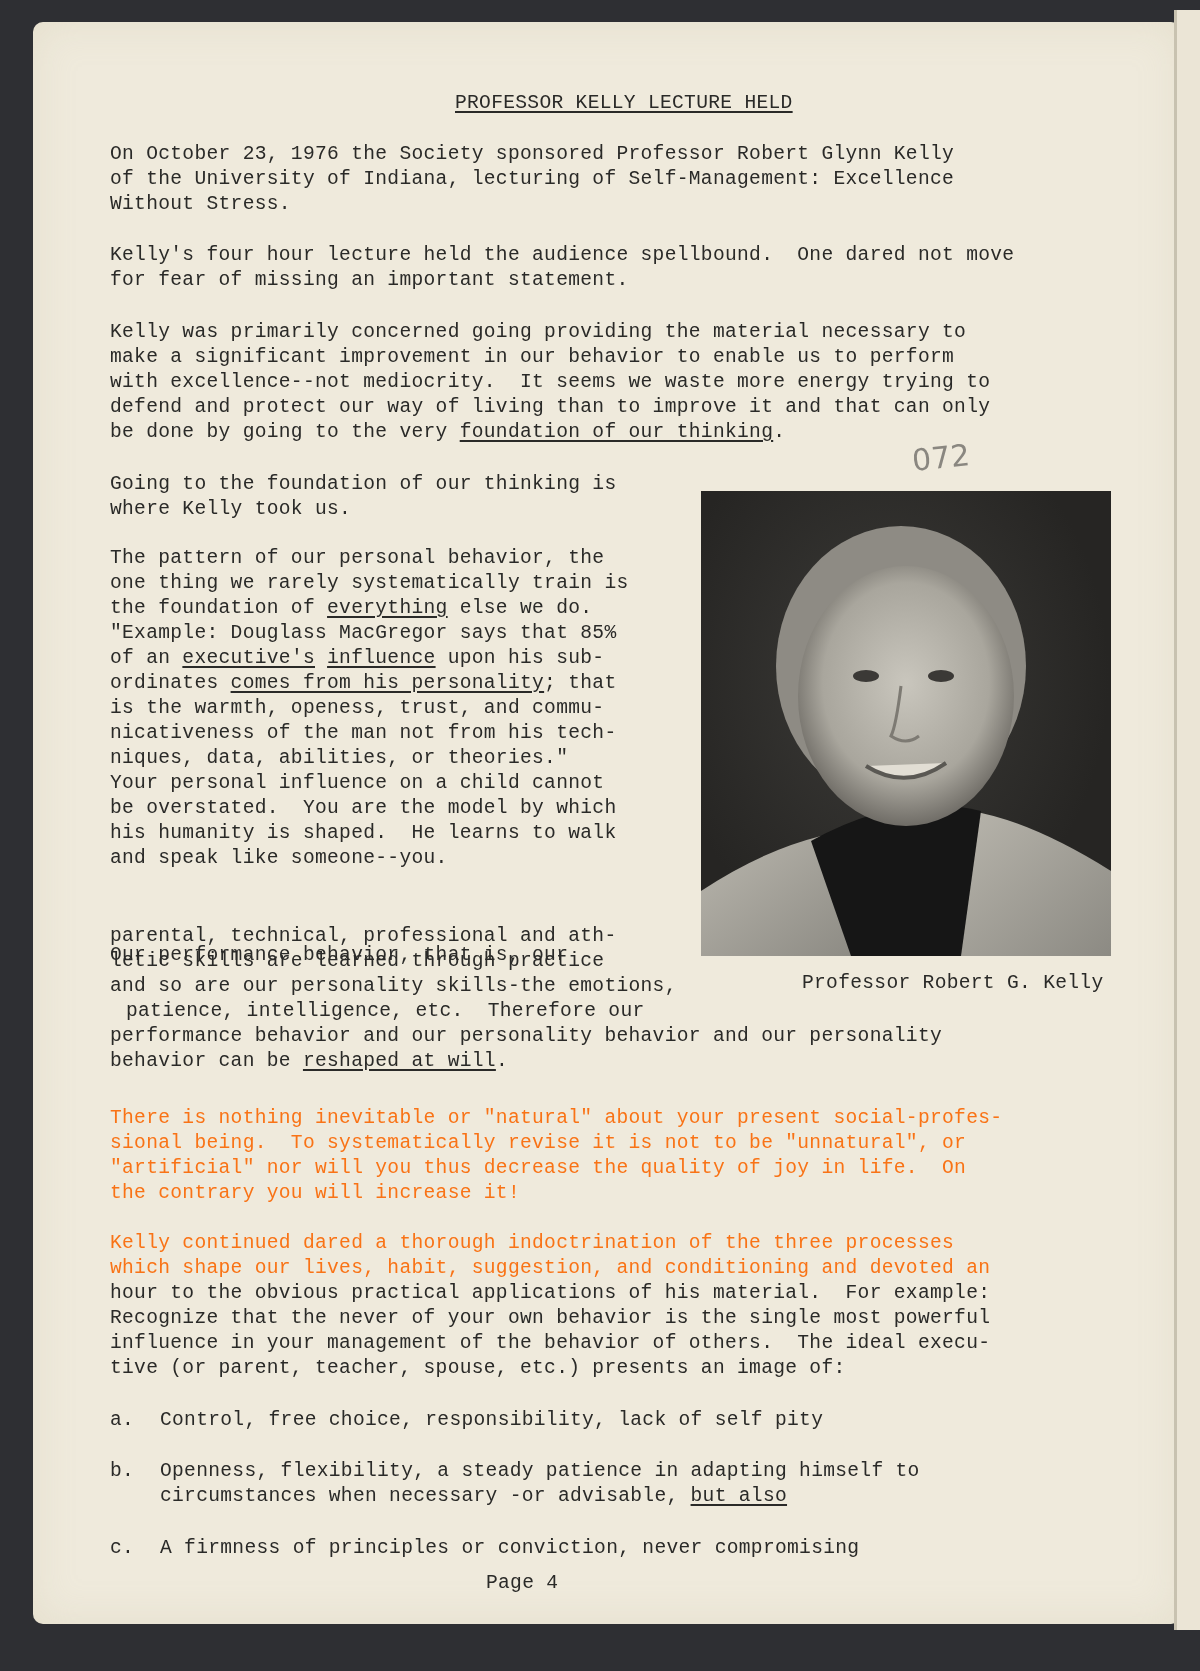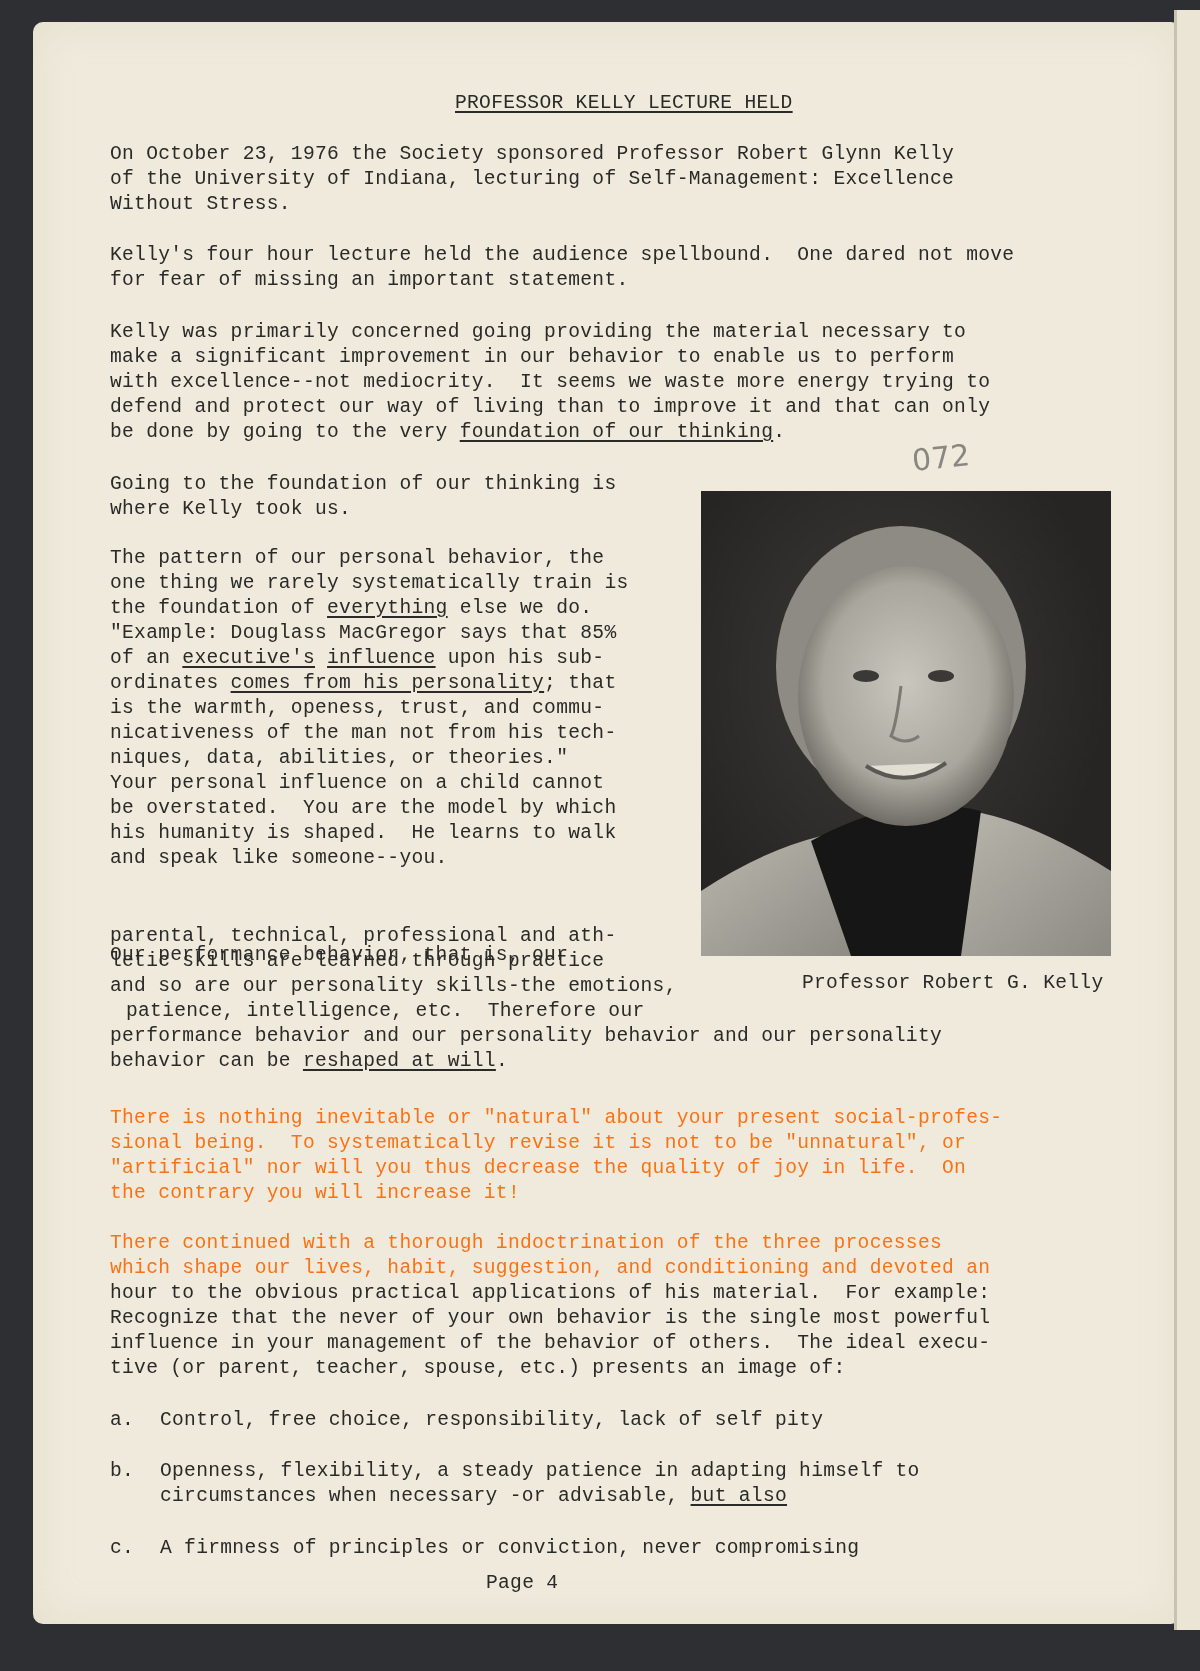--- a/index.html
+++ b/index.html
@@ -115,21 +115,21 @@
   <div class="line" style="left:110px;top:1024px">performance behavior and our personality behavior and our personality</div>
   <div class="line" style="left:110px;top:1049px"><span>behavior can be </span><u>reshaped at will</u><span>.</span></div>
 
   <div class="caption">Professor Robert G. Kelly</div>
 
   <div class="line faded" style="left:110px;top:1106px">There is nothing inevitable or "natural" about your present social-profes-</div>
   <div class="line faded" style="left:110px;top:1131px">sional being.  To systematically revise it is not to be "unnatural", or</div>
   <div class="line faded" style="left:110px;top:1156px">"artificial" nor will you thus decrease the quality of joy in life.  On</div>
   <div class="line faded" style="left:110px;top:1181px">the contrary you will increase it!</div>
 
-  <div class="line faded" style="left:110px;top:1231px">There continued with a thorough indoctrination of the three processes</div>
+  <div class="line faded" style="left:110px;top:1231px">Kelly continued dared a thorough indoctrination of the three processes</div>
   <div class="line faded" style="left:110px;top:1256px">which shape our lives, habit, suggestion, and conditioning and devoted an</div>
   <div class="line" style="left:110px;top:1281px">hour to the obvious practical applications of his material.  For example:</div>
   <div class="line" style="left:110px;top:1306px">Recognize that the never of your own behavior is the single most powerful</div>
   <div class="line" style="left:110px;top:1331px">influence in your management of the behavior of others.  The ideal execu-</div>
   <div class="line" style="left:110px;top:1356px">tive (or parent, teacher, spouse, etc.) presents an image of:</div>
 
   <div class="line" style="left:110px;top:1408px">a.</div>
   <div class="line" style="left:160px;top:1408px">Control, free choice, responsibility, lack of self pity</div>
 
   <div class="line" style="left:110px;top:1459px">b.</div>

